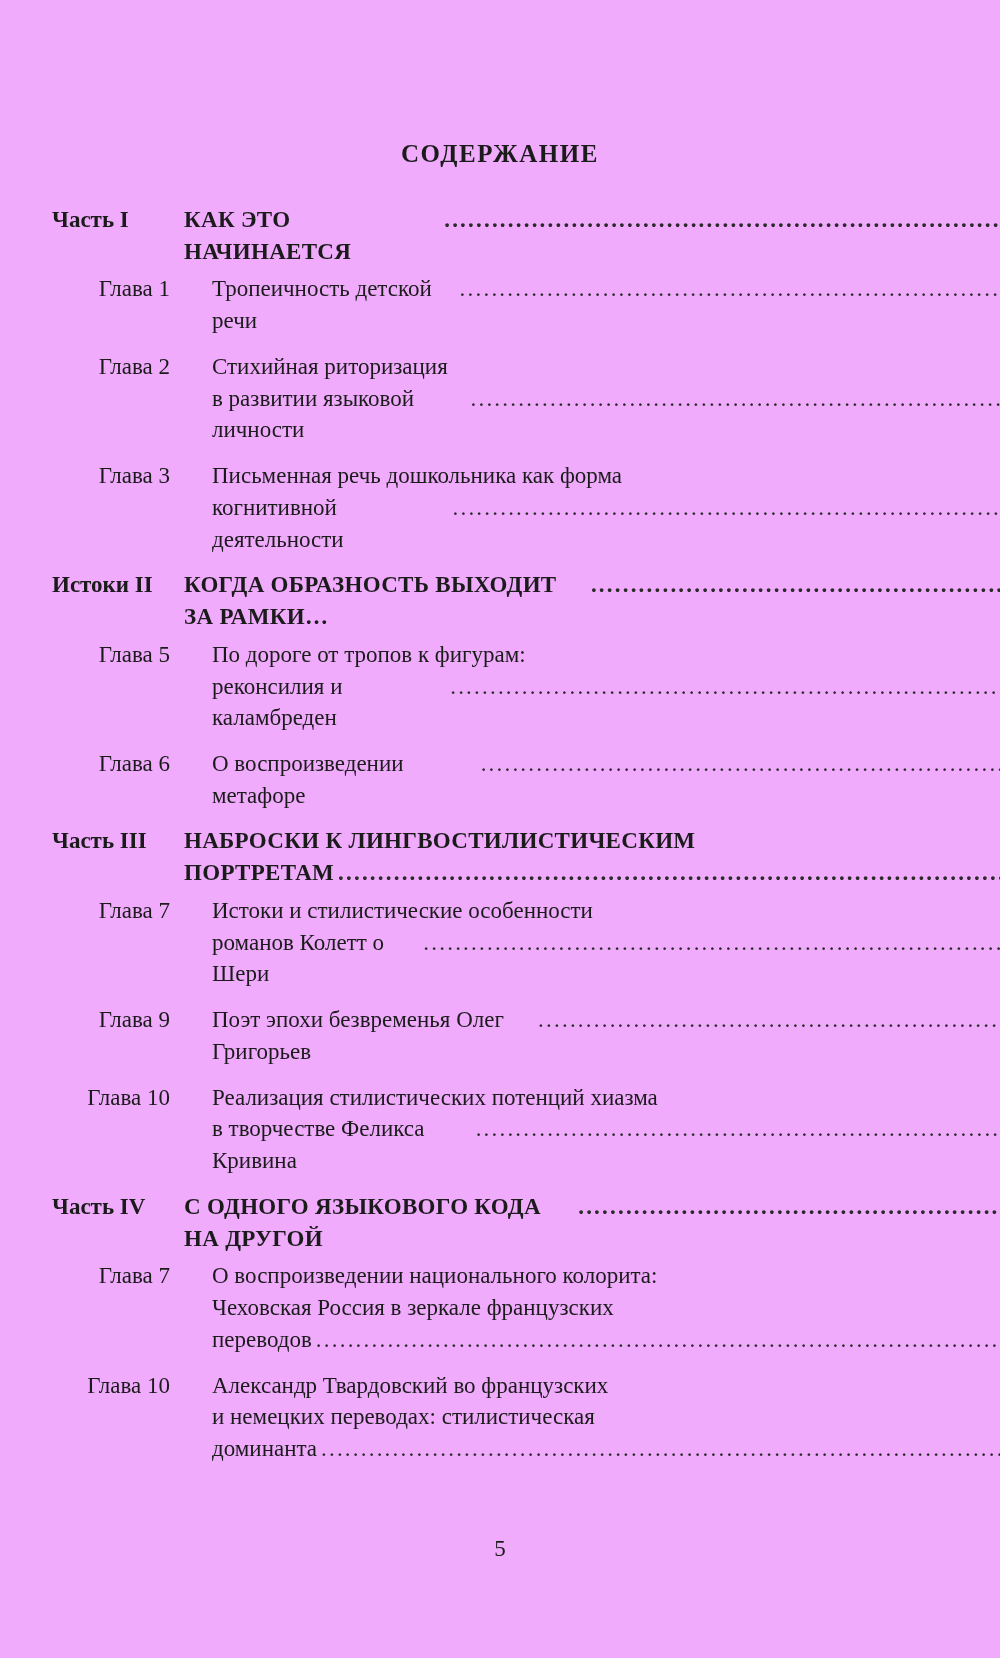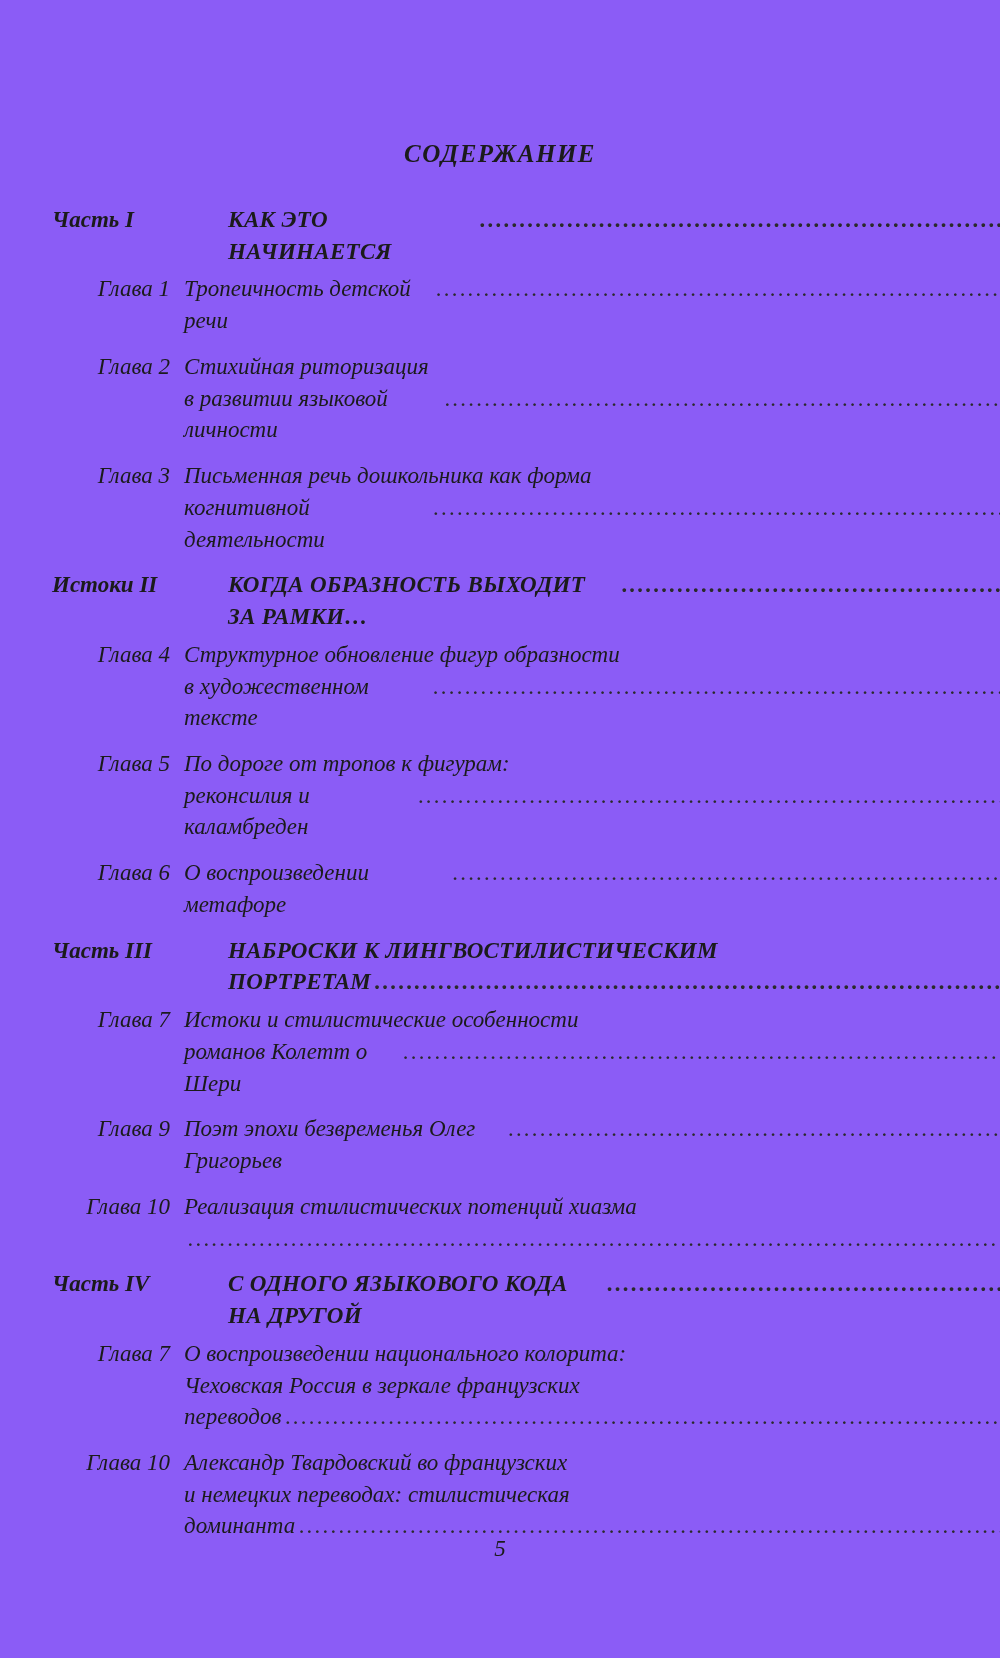--- a/index.html
+++ b/index.html
@@ -11,46 +11,45 @@
     width: 1000px;
     height: 1658px;
     font-family: "Liberation Serif", serif;
     color: #1b1b1b;
     position: relative;
     overflow: hidden;
   }
   .page {
     position: absolute;
     inset: 0;
-    background: #8b5cf6;
-    font-style: italic;
+    background: #f0abfc;
   }
   .title {
     text-align: center;
     font-family: "Liberation Serif", serif;
     font-weight: bold;
     font-size: 25px;
     letter-spacing: 1.5px;
     margin-top: 140px;
   }
   .toc {
     margin: 36px 58px 0 52px;
   }
   .entry {
     display: flex;
     align-items: flex-start;
     margin-bottom: 12px;
   }
   .entry.part {
     margin-bottom: 6px;
     margin-top: 10px;
-    gap: 44px;
   }
   .entry.chapter {
     margin-bottom: 14px;
+    gap: 28px;
   }
   .label {
     flex: 0 0 auto;
     font-size: 23px;
     line-height: 1.38;
     white-space: nowrap;
   }
   .entry.part .label {
     font-weight: bold;
     width: 118px;
@@ -155,30 +154,20 @@
       <div class="entry part">
         <div class="label">Истоки II</div>
         <div class="body">
           <div class="line">
             <span class="txt">КОГДА ОБРАЗНОСТЬ ВЫХОДИТ ЗА РАМКИ…</span>
             <span class="dots"></span>
           </div>
         </div>
       </div>
       <div class="entry chapter">
-        <div class="label">Глава 4</div>
-        <div class="body">
-          <div class="contline">Структурное обновление фигур образности</div>
-          <div class="line">
-            <span class="txt">в художественном тексте</span>
-            <span class="dots"></span>
-          </div>
-        </div>
-      </div>
-      <div class="entry chapter">
         <div class="label">Глава 5</div>
         <div class="body">
           <div class="contline">По дороге от тропов к фигурам:</div>
           <div class="line">
             <span class="txt">реконсилия и каламбреден</span>
             <span class="dots"></span>
           </div>
         </div>
       </div>
       <div class="entry chapter">
@@ -217,20 +206,21 @@
             <span class="txt">Поэт эпохи безвременья Олег Григорьев</span>
             <span class="dots"></span>
           </div>
         </div>
       </div>
       <div class="entry chapter">
         <div class="label">Глава 10</div>
         <div class="body">
           <div class="contline">Реализация стилистических потенций хиазма</div>
           <div class="line">
+            <span class="txt">в творчестве Феликса Кривина</span>
             <span class="dots"></span>
           </div>
         </div>
       </div>
       <div class="entry part">
         <div class="label">Часть IV</div>
         <div class="body">
           <div class="line">
             <span class="txt">С ОДНОГО ЯЗЫКОВОГО КОДА НА ДРУГОЙ</span>
             <span class="dots"></span>

